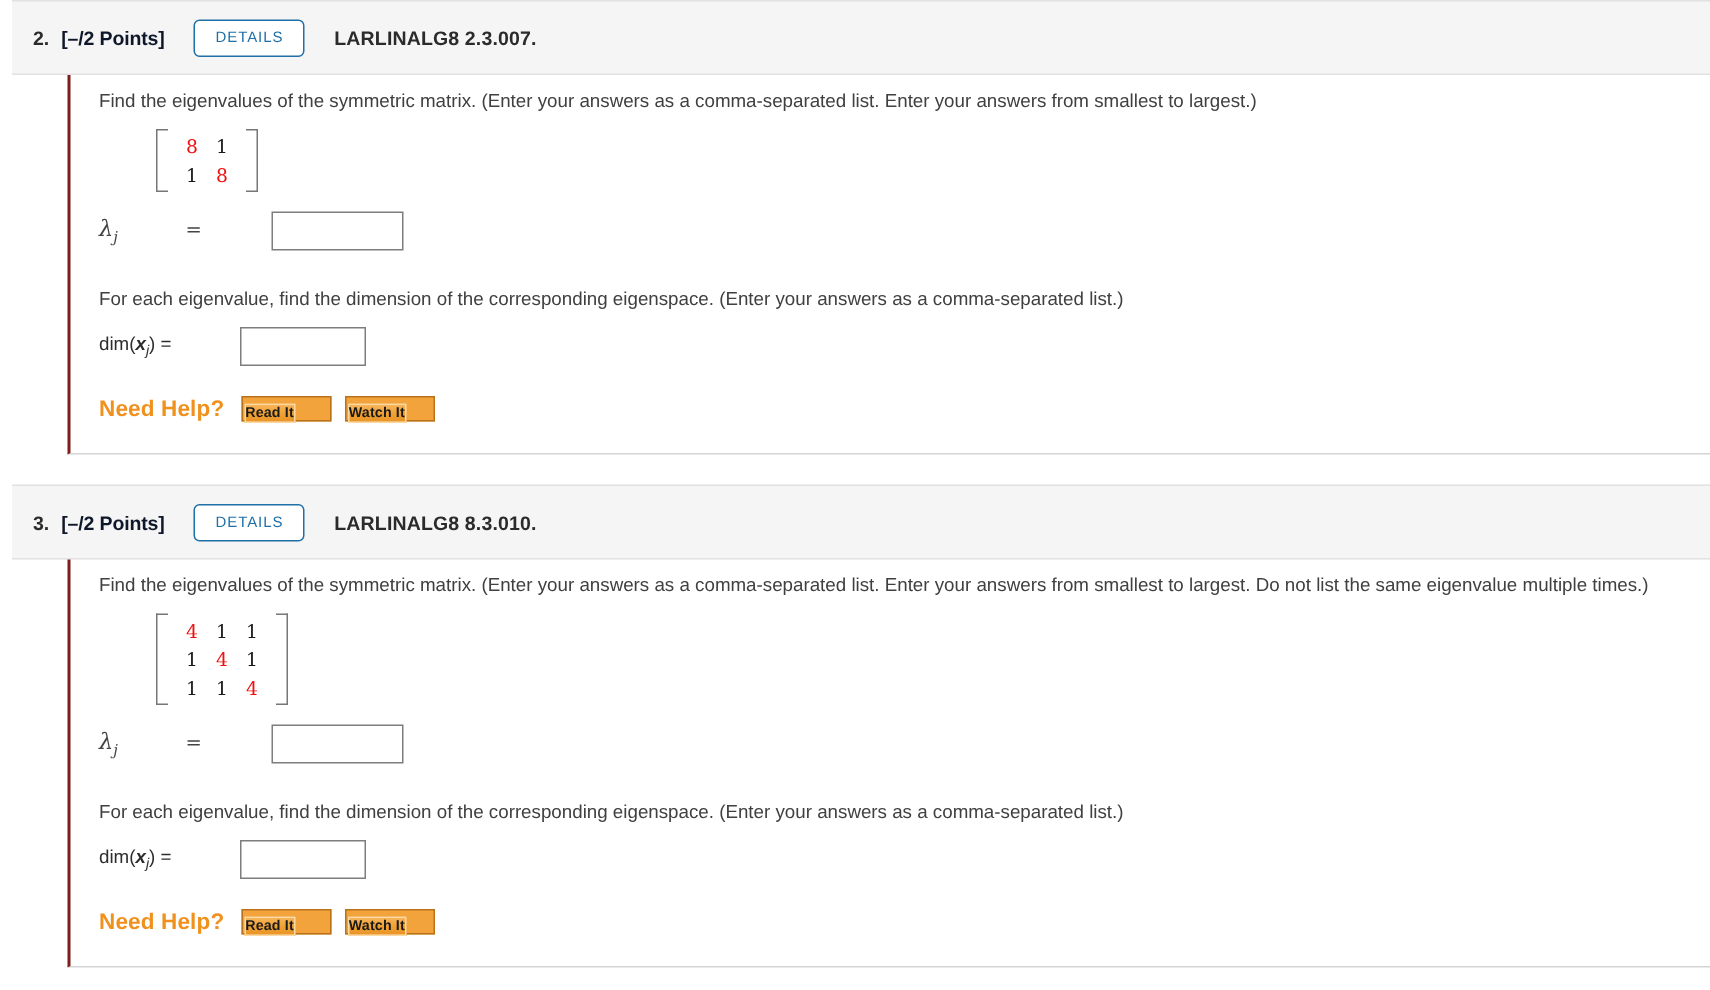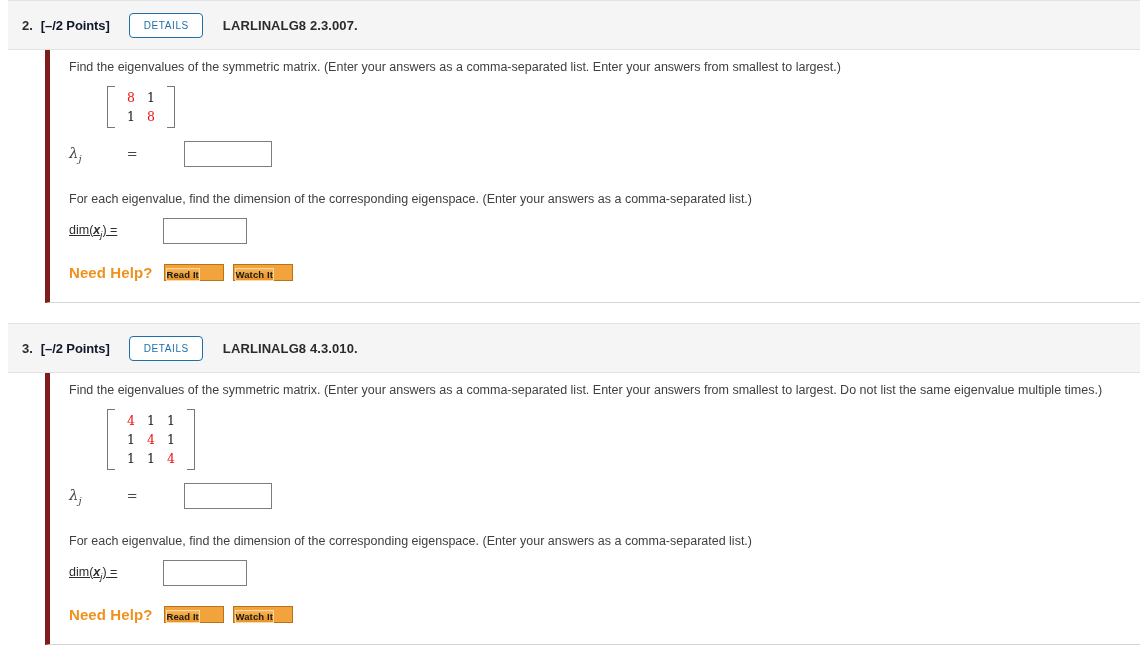--- a/index.html
+++ b/index.html
@@ -70,21 +70,21 @@
     font-weight: bold;
     font-size: 13px;
     color: #2b2b2b;
     margin-left: 20px;
     letter-spacing: 0.1px;
   }
 
   
   .q-body {
     margin-left: 37px;
-    border-left: 5px solid #7f1d1d;
+    border-left: 2px solid #7f1d1d;
     border-bottom: 1px solid #d4d4d4;
     padding: 9px 4px 0 19px;
     box-sizing: border-box;
   }
 
   .prompt {
     font-size: 12.5px;
     color: #404040;
     line-height: 1.35;
     margin: 0 0 6px 0;
@@ -146,21 +146,20 @@
     font-size: 13px;
     color: #444;
     margin: 0 6px 0 1px;
   }
   .label-dim {
     font-size: 12.5px;
     color: #2d2d2d;
     margin-right: 6px;
     white-space: nowrap;
     font-family: "Liberation Sans", sans-serif;
-    text-decoration: underline;
   }
   .label-dim .bx {
     font-weight: bold;
     font-style: italic;
   }
   .label-dim .sub {
     font-size: 9.5px;
     font-style: italic;
     vertical-align: sub;
   }
@@ -268,21 +267,21 @@
 
     </div>
   </div>
 
   <div class="question" style="top:323px;">
 
     <div class="q-header">
       <span class="q-number">3.</span>
       <span class="q-points">[–/2 Points]</span>
       <button class="details-btn">DETAILS</button>
-      <span class="q-code">LARLINALG8 4.3.010.</span>
+      <span class="q-code">LARLINALG8 8.3.010.</span>
     </div>
 
     <div class="q-body">
 
       <p class="prompt">Find the eigenvalues of the symmetric matrix. (Enter your answers as a comma-separated list. Enter your answers from smallest to largest. Do not list the same eigenvalue multiple times.)</p>
 
       <div class="matrix-wrap">
         <div class="bracket bracket-l"></div>
         <div class="matrix-grid cols3">
           <span class="mcell diag">4</span>

